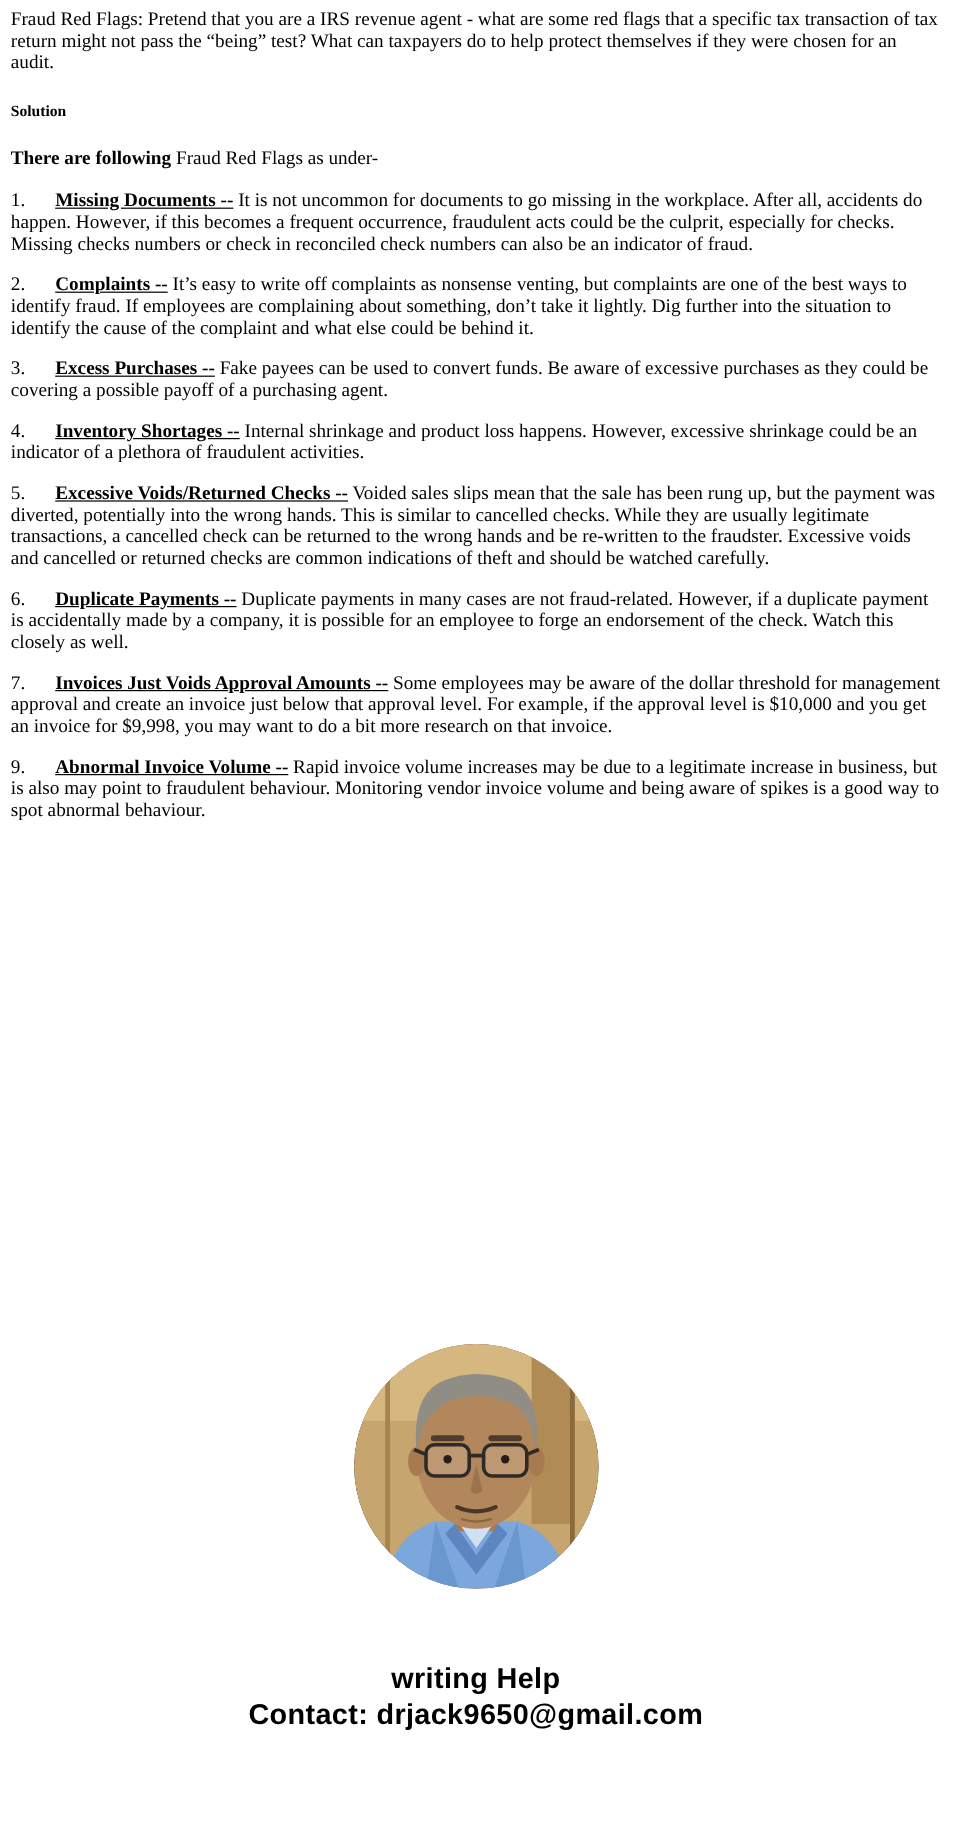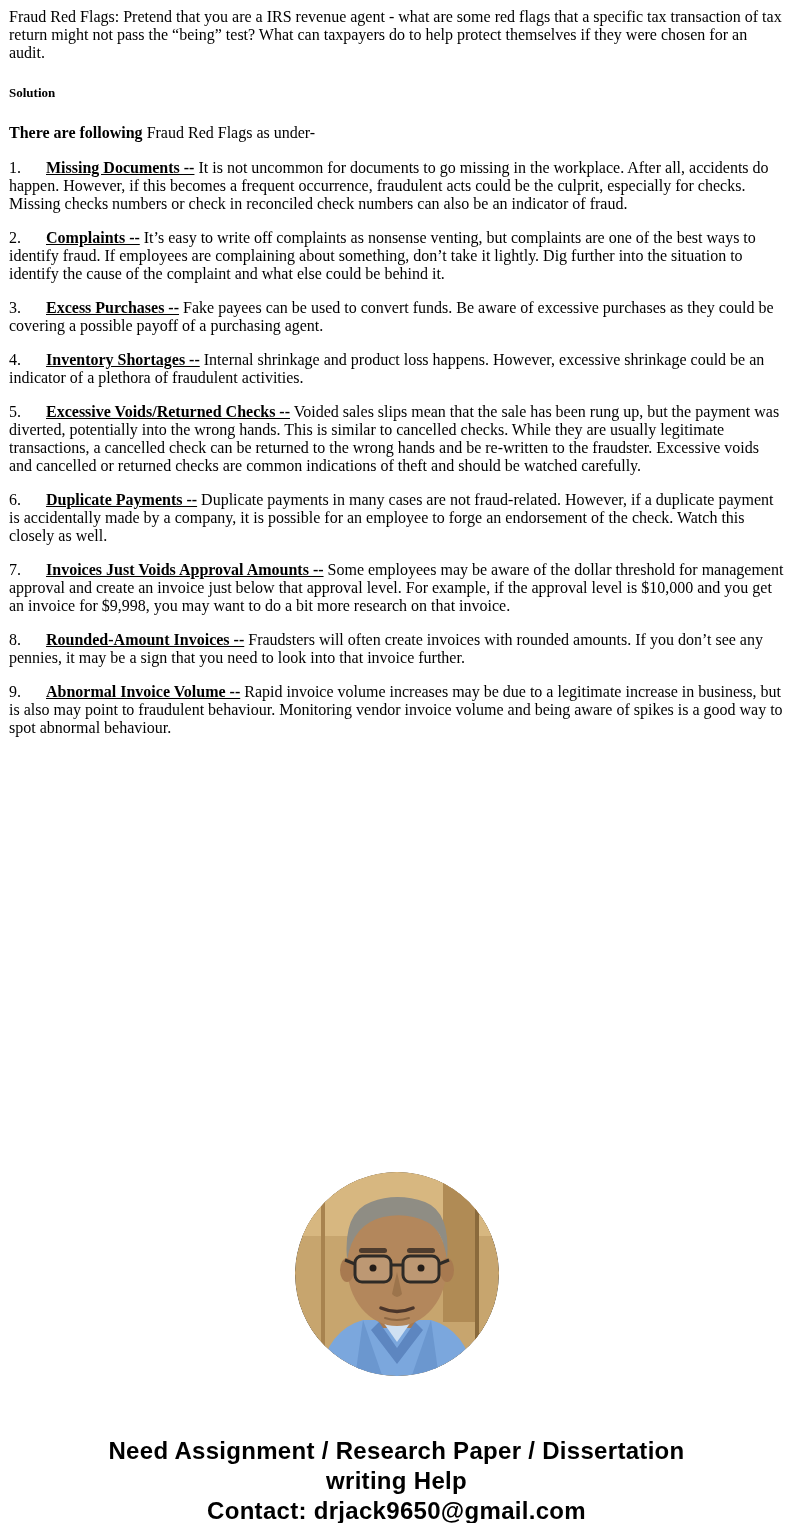--- a/index.html
+++ b/index.html
@@ -74,21 +74,20 @@
   <p class="list-item"><span class="num">3.</span><b>Excess Purchases --</b><span> Fake payees can be used to convert funds. Be aware of excessive purchases as they could be covering a possible payoff of a purchasing agent.</span></p>
 
   <p class="list-item"><span class="num">4.</span><b>Inventory Shortages --</b><span> Internal shrinkage and product loss happens. However, excessive shrinkage could be an indicator of a plethora of fraudulent activities.</span></p>
 
   <p class="list-item"><span class="num">5.</span><b>Excessive Voids/Returned Checks --</b><span> Voided sales slips mean that the sale has been rung up, but the payment was diverted, potentially into the wrong hands. This is similar to cancelled checks. While they are usually legitimate transactions, a cancelled check can be returned to the wrong hands and be re-written to the fraudster. Excessive voids and cancelled or returned checks are common indications of theft and should be watched carefully.</span></p>
 
   <p class="list-item"><span class="num">6.</span><b>Duplicate Payments --</b><span> Duplicate payments in many cases are not fraud-related. However, if a duplicate payment is accidentally made by a company, it is possible for an employee to forge an endorsement of the check. Watch this closely as well.</span></p>
 
   <p class="list-item"><span class="num">7.</span><b>Invoices Just Voids Approval Amounts --</b><span> Some employees may be aware of the dollar threshold for management approval and create an invoice just below that approval level. For example, if the approval level is $10,000 and you get an invoice for $9,998, you may want to do a bit more research on that invoice.</span></p>
 
-  <p class="list-item"><span class="num">8.</span><b>Rounded-Amount Invoices --</b><span> Fraudsters will often create invoices with rounded amounts. If you don’t see any pennies, it may be a sign that you need to look into that invoice further.</span></p>
 
   <p class="list-item"><span class="num">9.</span><b>Abnormal Invoice Volume --</b><span> Rapid invoice volume increases may be due to a legitimate increase in business, but is also may point to fraudulent behaviour. Monitoring vendor invoice volume and being aware of spikes is a good way to spot abnormal behaviour.</span></p>
 
   <div class="avatar-wrap">
     <span class="avatar-circle">
       <svg viewBox="0 0 204 204" width="204" height="204">
         <defs>
           <clipPath id="avclip">
               <circle cx="102" cy="102" r="102"></circle>
             </clipPath>
@@ -121,18 +120,17 @@
           <circle cx="126" cy="96" r="3.5" fill="#241d18"></circle>
           <path d="M102 100 L97 122 Q102 128 107 122 Z" fill="#9c744c"></path>
           <path d="M86 136 Q102 143 118 136" stroke="#4a352a" stroke-width="3.5" fill="none" stroke-linecap="round"></path>
           <path d="M90 146 Q102 150 114 146" stroke="#8d6743" stroke-width="2" fill="none" stroke-linecap="round"></path>
         </g>
       </svg>
     </span>
   </div>
 
   <div class="footer">
-    <div>Need Assignment / Research Paper / Dissertation</div>
     <div>writing Help</div>
     <div>Contact: drjack9650@gmail.com</div>
   </div>
 
 </div>
 
 </body></html>

